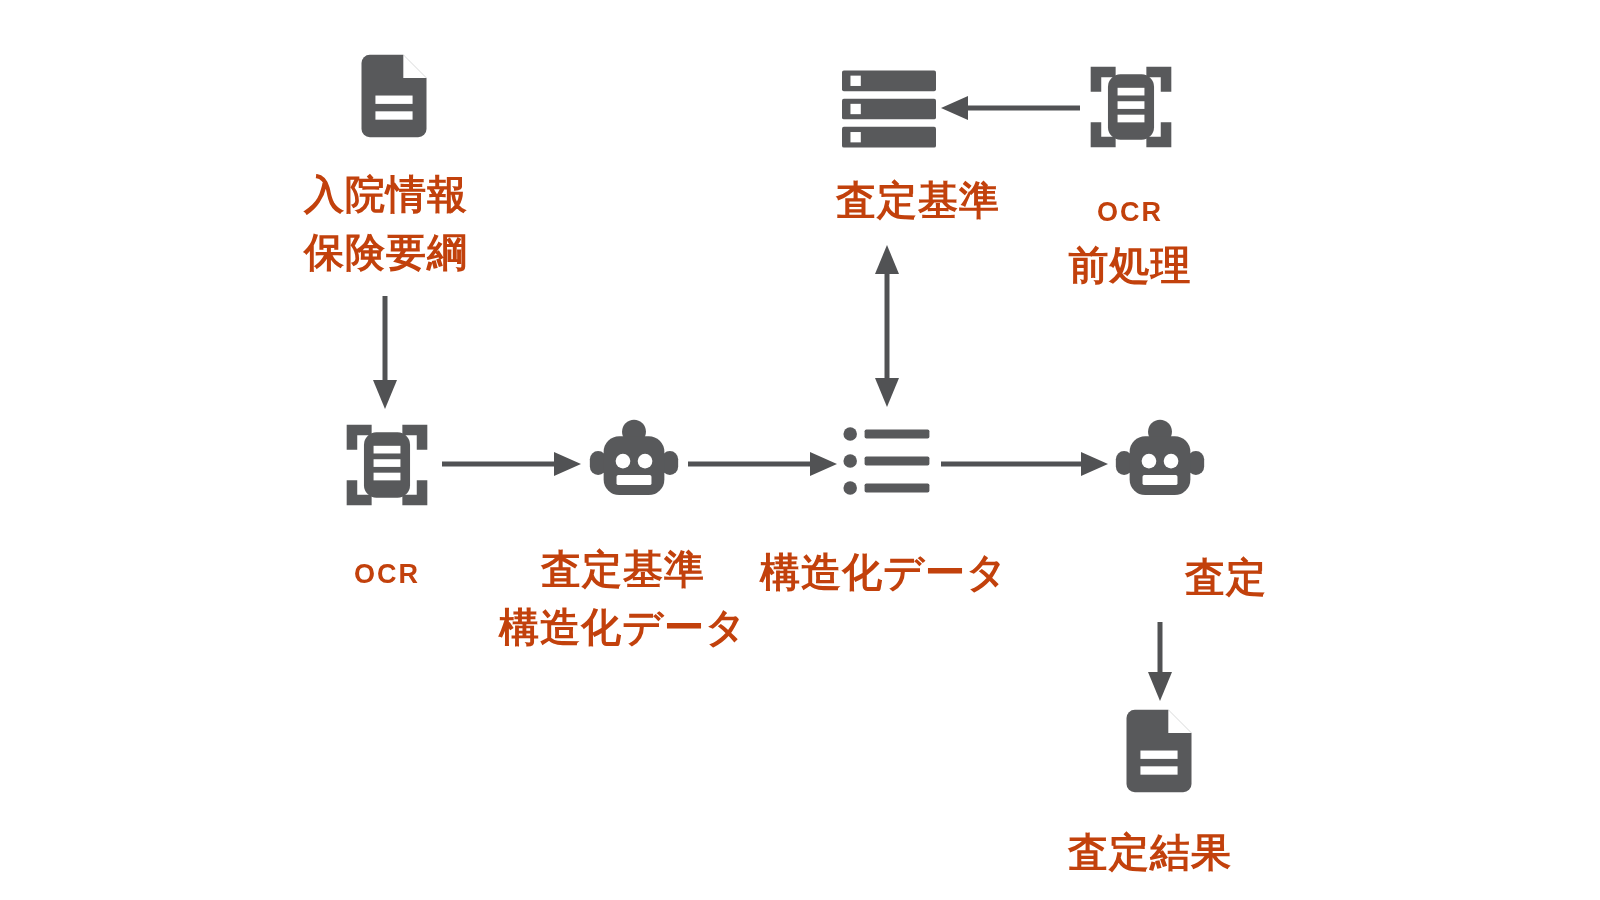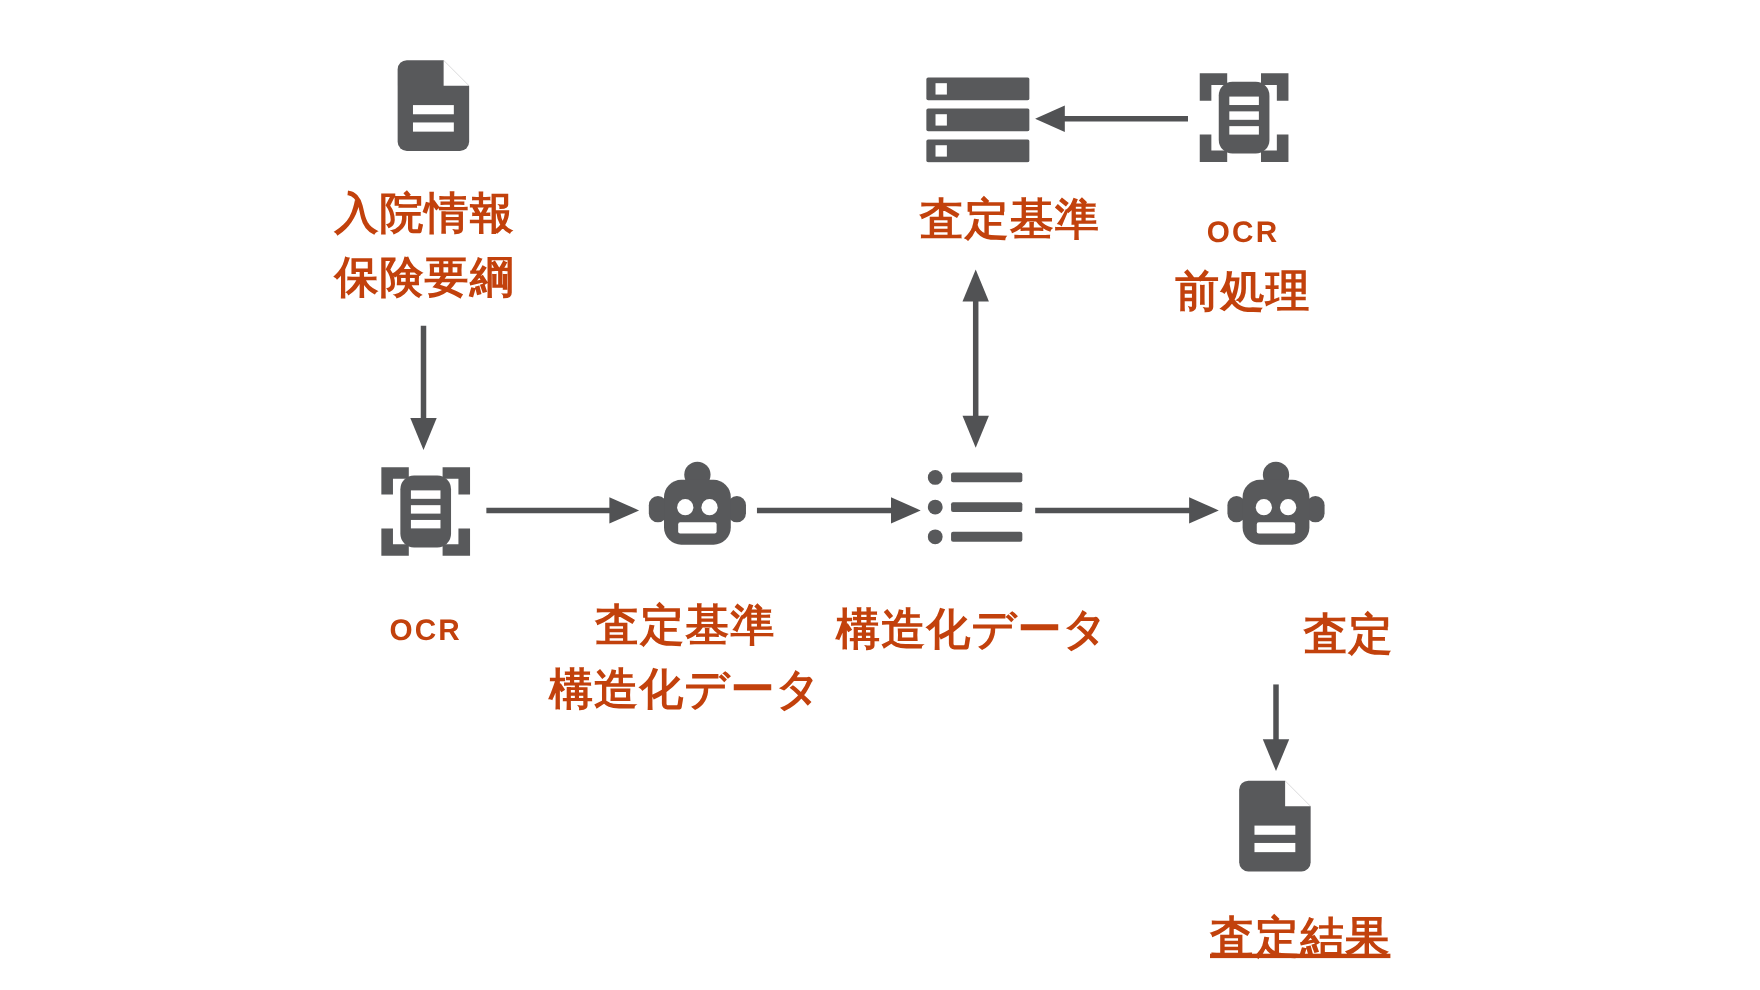--- a/index.html
+++ b/index.html
@@ -156,17 +156,17 @@
     <line x1="14" y1="0" x2="14" y2="52" stroke="#515254" stroke-width="5"></line>
     <polygon points="2,50 26,50 14,79" fill="#515254"></polygon>
   </svg>
 
   <svg class="icon" style="left:1120px; top:703px;" width="78" height="96" viewBox="0 0 84 95">
     <path d="M16,3 H52 L77,28 V83 A9,9 0 0 1 68,92 H16 A9,9 0 0 1 7,83 V12 A9,9 0 0 1 16,3 Z" fill="#58595b"></path>
     <path d="M52,3 L77,28 H52 Z" fill="#ffffff"></path>
     <rect x="22" y="47" width="40" height="9" fill="#ffffff"></rect>
     <rect x="22" y="64" width="40" height="9" fill="#ffffff"></rect>
   </svg>
-  <div class="label" style="left:1032px; top:823px; width:300px;text-decoration:underline;">
+  <div class="label" style="left:1000px; top:823px; width:300px;">
     <span>査定結果</span>
   </div>
 
 </div>
 
 </body></html>

